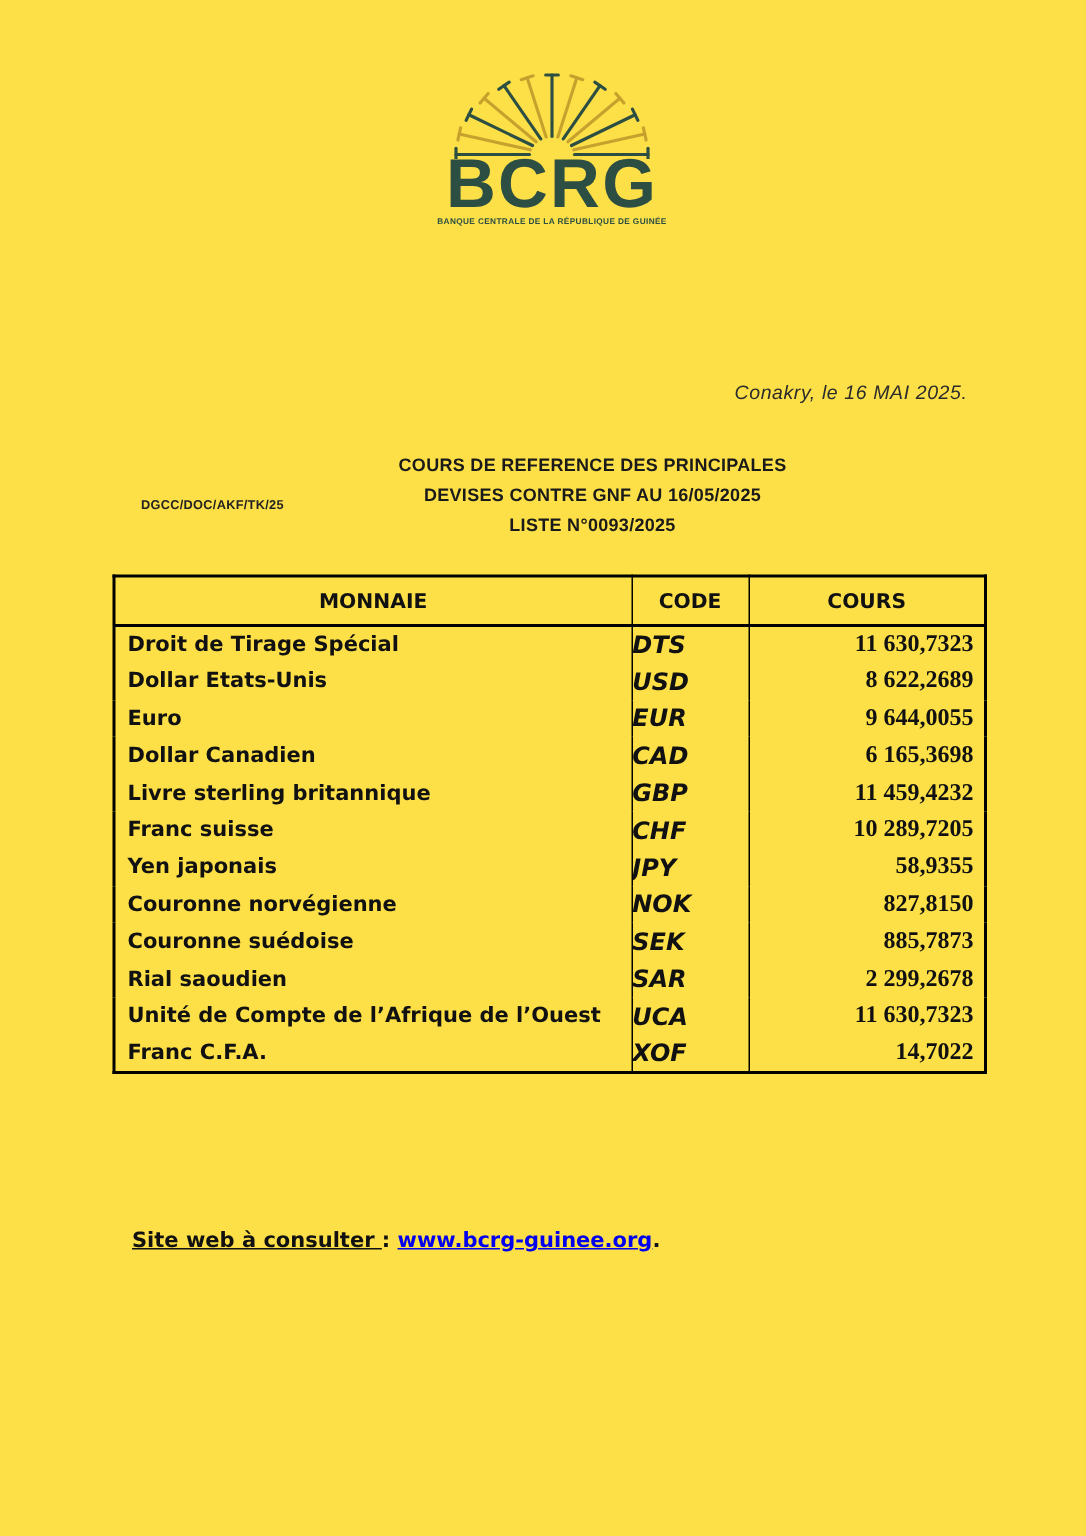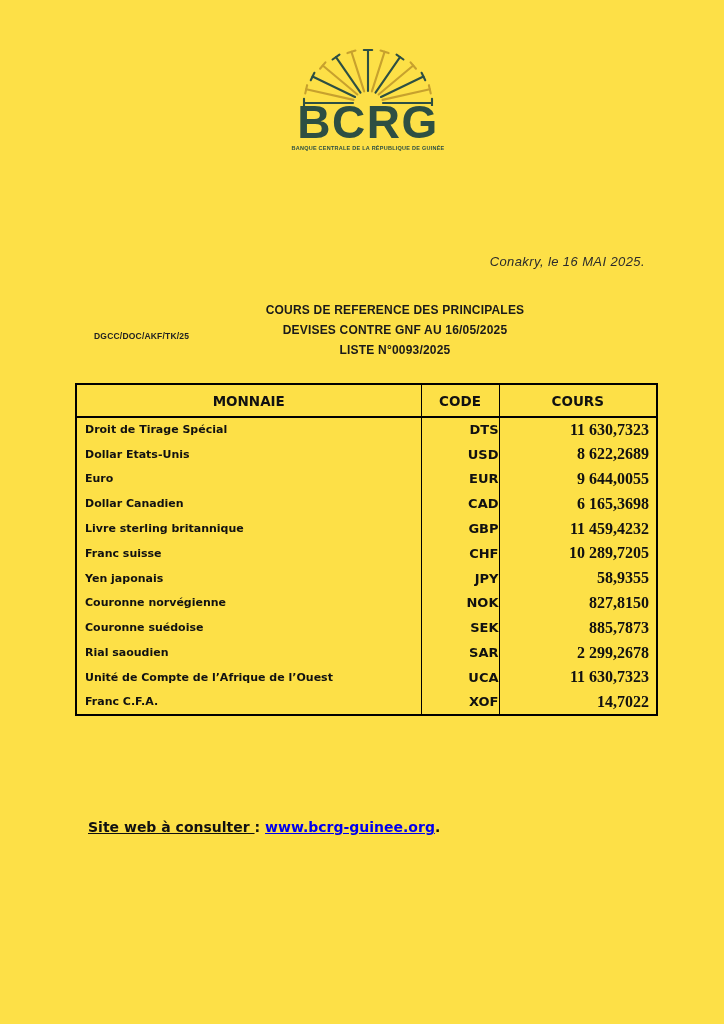--- a/index.html
+++ b/index.html
@@ -79,27 +79,28 @@
   table.rates thead th {
     border-bottom: 2px solid #000000;
     height: 33px;
     font-family: "DejaVu Sans", sans-serif;
     font-size: 13.5px; font-weight: bold;
     text-align: center; vertical-align: middle; margin-left: 17px;
   }
   table.rates tbody td { height: 24.8px; vertical-align: middle; }
   td.cell-monnaie {
     font-family: "DejaVu Sans", sans-serif;
-    font-size: 11px; font-weight: bold;
+    font-size: 14px; font-weight: bold;
     padding-left: 8px; text-align: left;
   }
   td.cell-code {
     font-family: "DejaVu Sans", sans-serif;
-    font-size: 13px; font-weight: bold;
-    text-align: right;
+    font-size: 16px; font-weight: bold;
+    text-align: left;
+    font-style: italic;
   }
   td.cell-cours {
     font-family: "Liberation Serif", serif;
     font-size: 16px; font-weight: bold;
     text-align: right; padding-right: 7px;
   }
 
   
   .footer-line {
     position: absolute; left: 88px; top: 819px;

